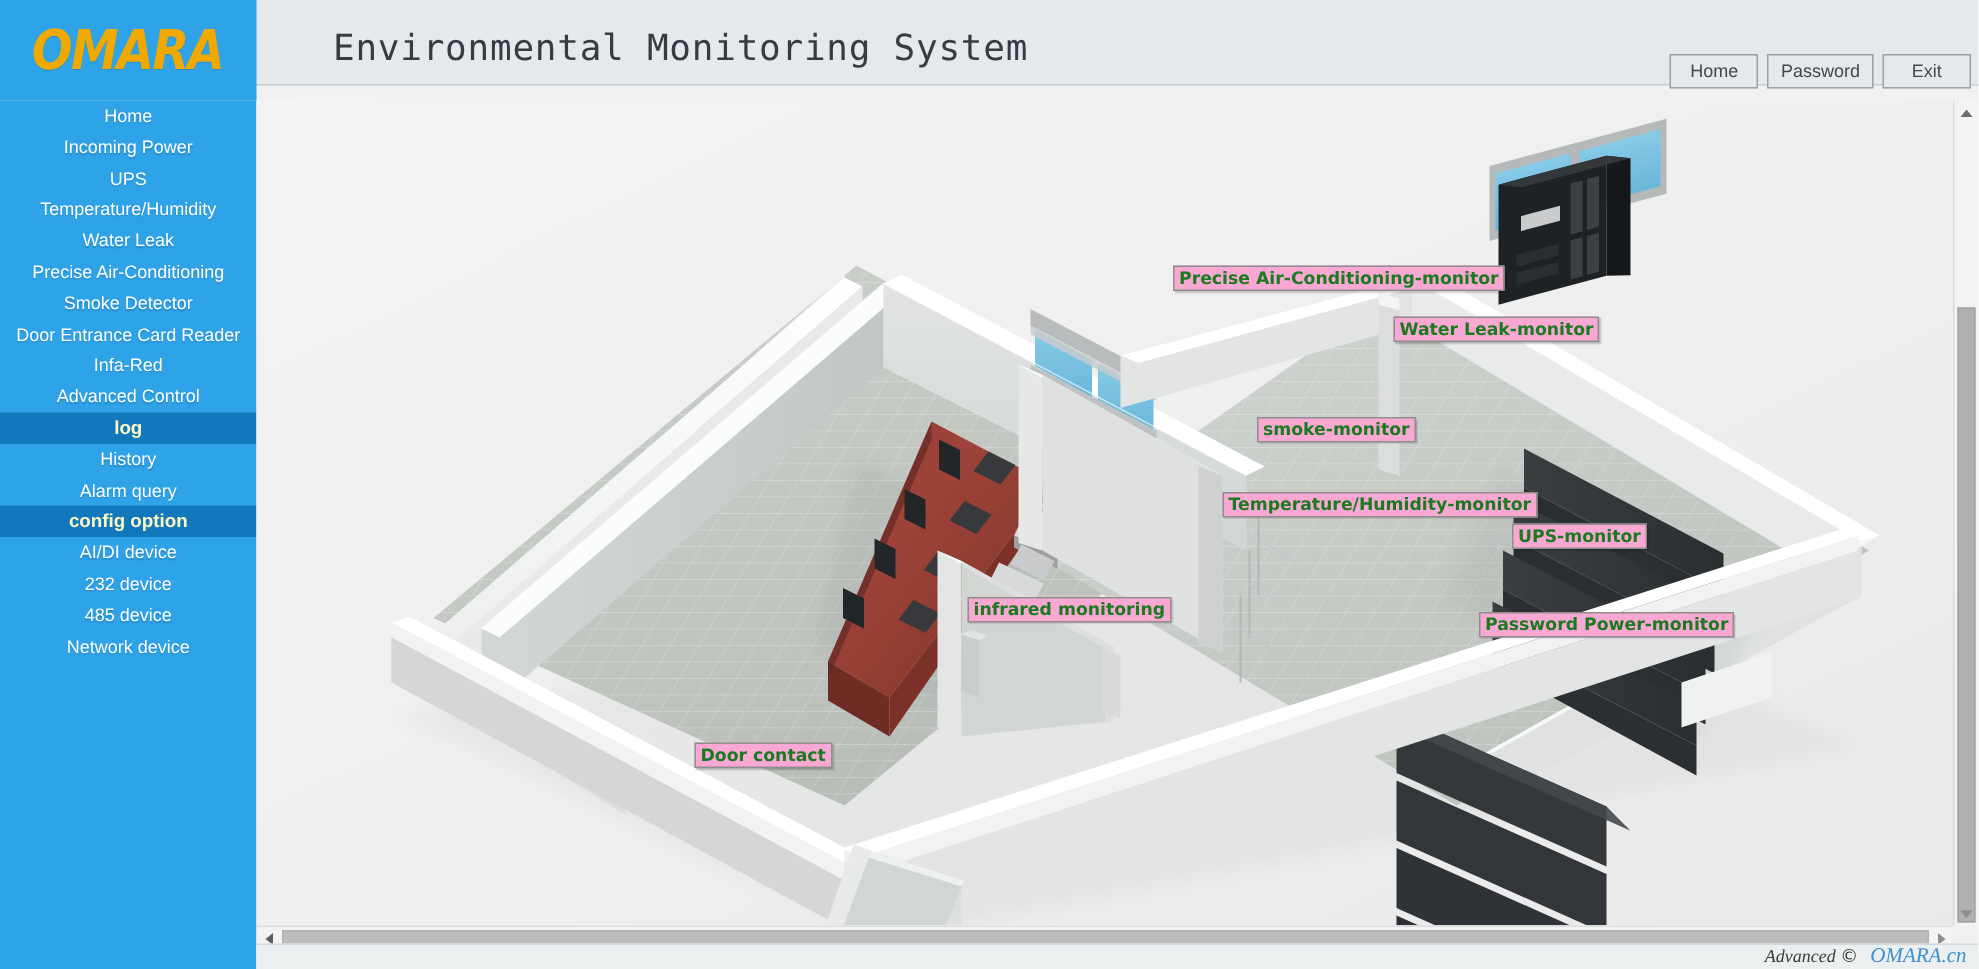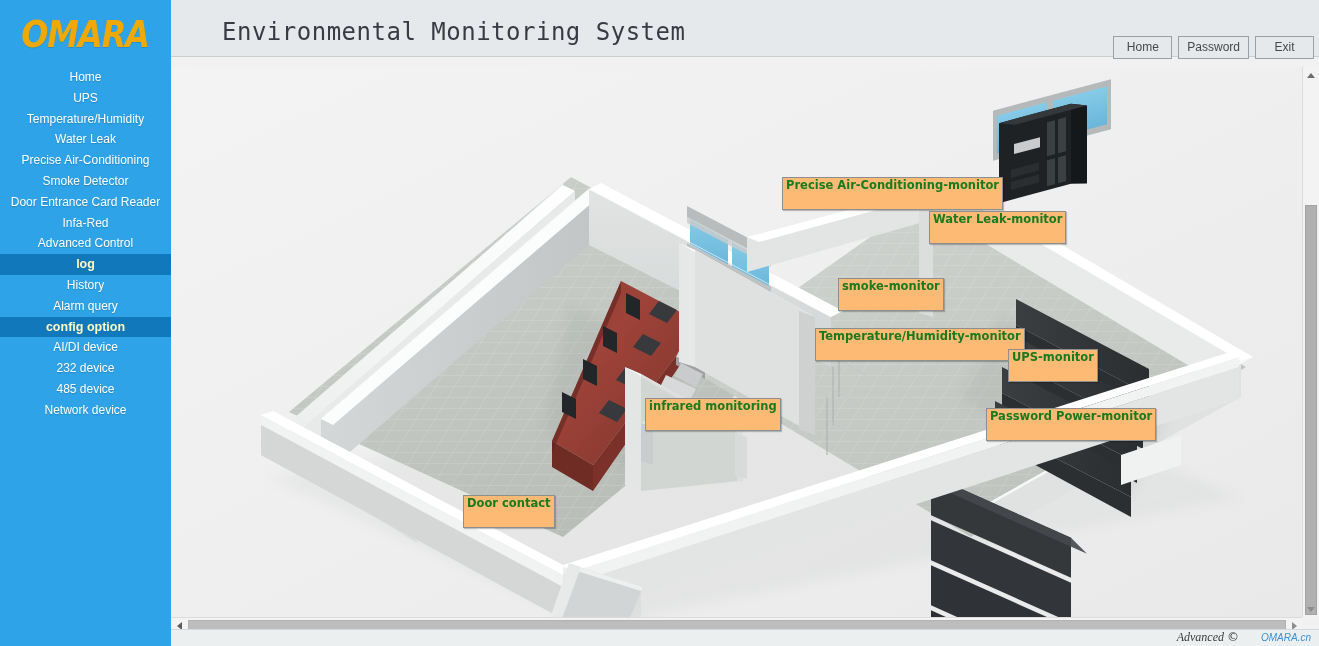--- a/index.html
+++ b/index.html
@@ -240,37 +240,37 @@
     right: 8px;
     top: 0px;
     font-size: 12px;
     font-style: italic;
     color: #3b3b3b;
     font-family: "Liberation Serif", serif;
     white-space: nowrap;
   }
   #copyright .site {
     color: #3d8fd0;
-    font-family: Liberation Sans, sans-serif;
-    font-size: 10px;
+    font-family: Liberation Serif, serif;
+    font-size: 14px;
     font-style: italic;
-    margin-left: 19px;
+    margin-left: 5px;
   }
   #copyright .csym { font-family: "DejaVu Sans", sans-serif; font-style: normal; }
 
   
   .mon-label {
     position: absolute;
-    background: #fdba74;
+    background: #f9a8d4;
     border: 1px solid #8e8e8e;
     color: #1a7a20;
     font-weight: bold;
     font-size: 11.5px;
     font-family: "DejaVu Sans", sans-serif;
-    padding: 1px 3px 17px 3px;
+    padding: 1px 3px 1px 3px;
     line-height: 13px;
     white-space: nowrap;
     cursor: pointer;
     box-shadow: 1px 1px 1px rgba(0,0,0,0.22);
     z-index: 40;
     text-align: center;
   }
 </style>
 </head>
 <body>
@@ -284,20 +284,21 @@
     <div id="app-title">Environmental Monitoring System</div>
     <div id="header-buttons">
         <div class="hdr-btn">Home</div>
         <div class="hdr-btn">Password</div>
         <div class="hdr-btn">Exit</div>
       </div>
   </div>
 
   <div id="sidebar">
       <div class="nav-item">Home</div>
+      <div class="nav-item">Incoming Power</div>
       <div class="nav-item">UPS</div>
       <div class="nav-item">Temperature/Humidity</div>
       <div class="nav-item">Water Leak</div>
       <div class="nav-item">Precise Air-Conditioning</div>
       <div class="nav-item">Smoke Detector</div>
       <div class="nav-item">Door Entrance Card Reader</div>
       <div class="nav-item">Infa-Red</div>
       <div class="nav-item">Advanced Control</div>
       <div class="nav-section">log</div>
       <div class="nav-item">History</div>

